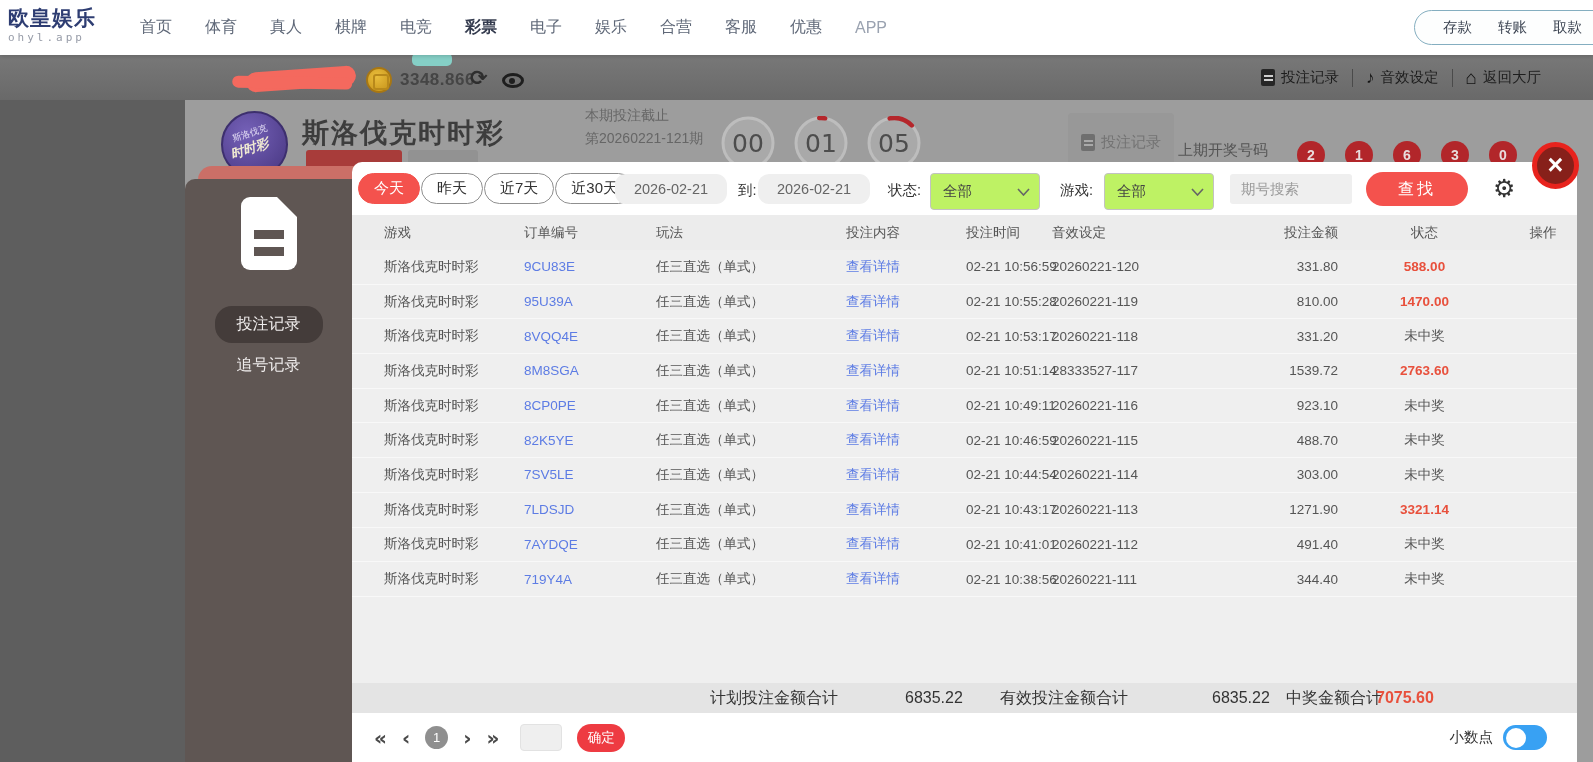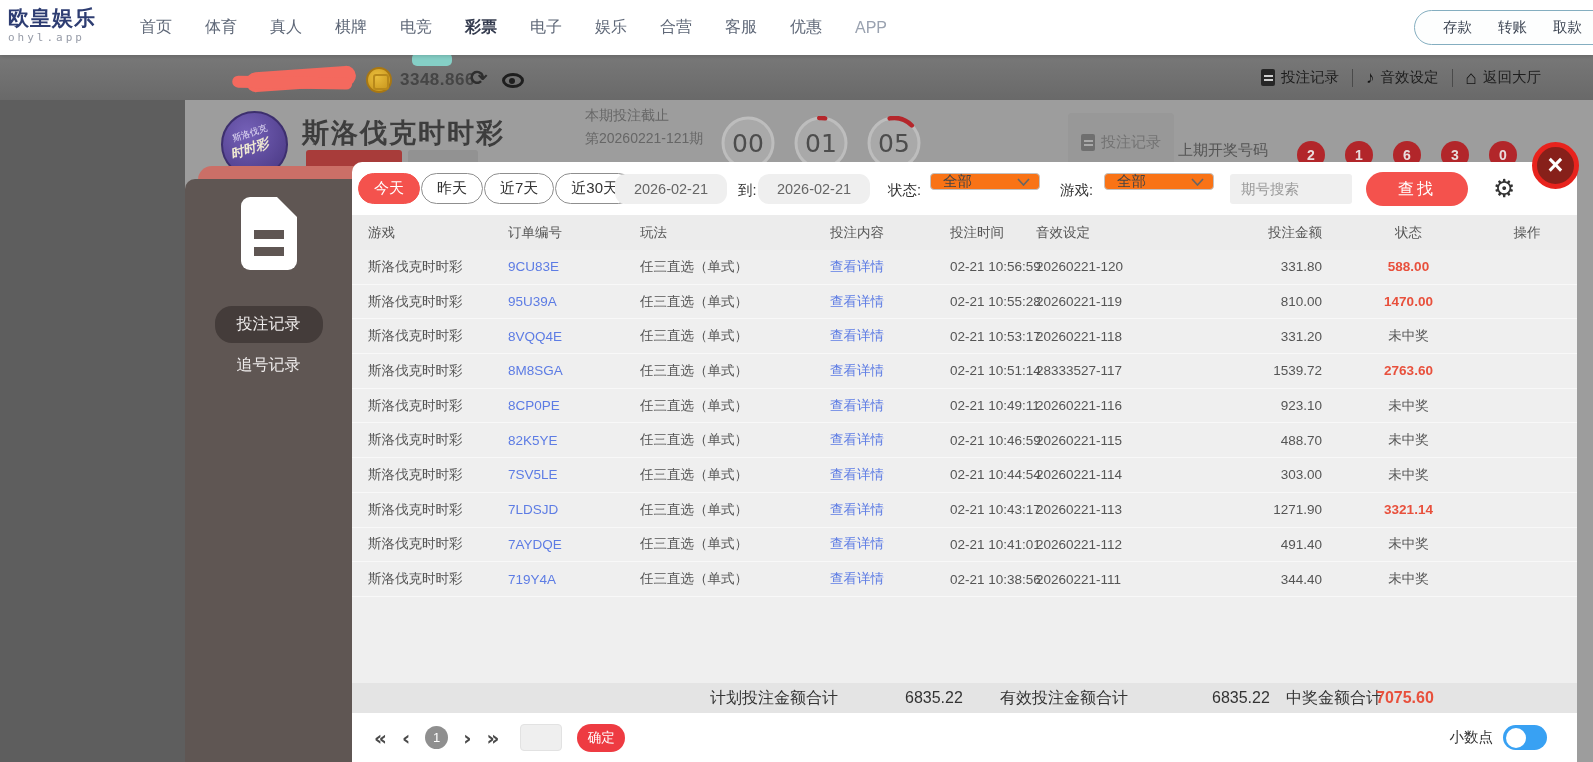--- a/index.html
+++ b/index.html
@@ -69,29 +69,29 @@
   .side-item.active{background:#443c3a;border-radius:17px;padding:8px 22px;margin-top:36px}
   .panel{position:absolute;left:352px;top:162px;width:1225px;height:600px;background:#fff;border-radius:10px 0 0 0;z-index:5;display:flex;flex-direction:column}
   .close-btn{position:absolute;left:1532px;top:142px;width:47px;height:47px;border-radius:50%;background:#87201a;border:5px solid #e8231d;color:#fff;font-size:27px;font-weight:bold;display:flex;align-items:center;justify-content:center;cursor:pointer;z-index:6;line-height:1}
   
   .filterbar{position:relative;height:53px;flex:0 0 auto}
   .qf-wrap{position:absolute;left:6px;top:11px;display:flex;gap:1px}
   .qf{height:31px;padding:0 15px;border-radius:16px;border:1px solid #8f8f8f;background:#fff;font-size:15px;color:#333;cursor:pointer}
   .qf.active{background:#f4524d;border-color:#f4524d;color:#fff}
   .f-date{position:absolute;top:12px;width:112px;height:30px;background:#efefef;border:none;border-radius:11px;text-align:center;font-size:14.5px;color:#666;cursor:pointer}
   .f-label{position:absolute;top:19px;font-size:14.5px;color:#333}
-  .f-select{position:absolute;top:11px;width:110px;height:17px;border:1px solid #c2c2c2;border-radius:4px;background:#f97316;display:flex;align-items:center;cursor:pointer}
+  .f-select{position:absolute;top:11px;width:110px;height:37px;border:1px solid #c2c2c2;border-radius:4px;background:#bef264;display:flex;align-items:center;cursor:pointer}
   .f-select span{margin-left:12px;font-size:14.5px;color:#444;flex:1}
   .f-select svg{margin-right:9px}
   .f-search{position:absolute;left:878px;top:12px;width:122px;height:30px;background:#efefef;border:none;border-radius:3px;padding-left:11px;font-size:14.5px;color:#555}
   .f-search::placeholder{color:#9a9a9a}
   .find-btn{position:absolute;left:1014px;top:10px;width:102px;height:34px;border:none;border-radius:17px;background:#f4524d;color:#fff;font-size:16px;letter-spacing:3px;cursor:pointer}
   .gear-ic{position:absolute;left:1141px;top:12px;font-size:25px;color:#333;cursor:pointer}
   
-  .grid{display:grid;grid-template-columns:140px 132px 190px 120px 86px 190px 100px 165px 72px;padding-left:16px;align-items:center}
+  .grid{display:grid;grid-template-columns:140px 132px 190px 120px 86px 190px 100px 165px 72px;padding-left:32px;align-items:center}
   .t-head{height:35px;background:#ececec;flex:0 0 auto}
   .t-head .c{font-size:13.5px;color:#555}
   .t-body{flex:0 0 auto}
   .t-row{height:34.7px;background:#efefef;border-bottom:1px solid #f8f8f8}
   .c{font-size:13.5px;color:#555;white-space:nowrap}
   .c7{text-align:right;padding-right:4px}
   .c8{text-align:center}
   .c9{text-align:center}
   .link{color:#5d7ce4;cursor:pointer}
   .win{color:#e8503c;font-weight:bold}

